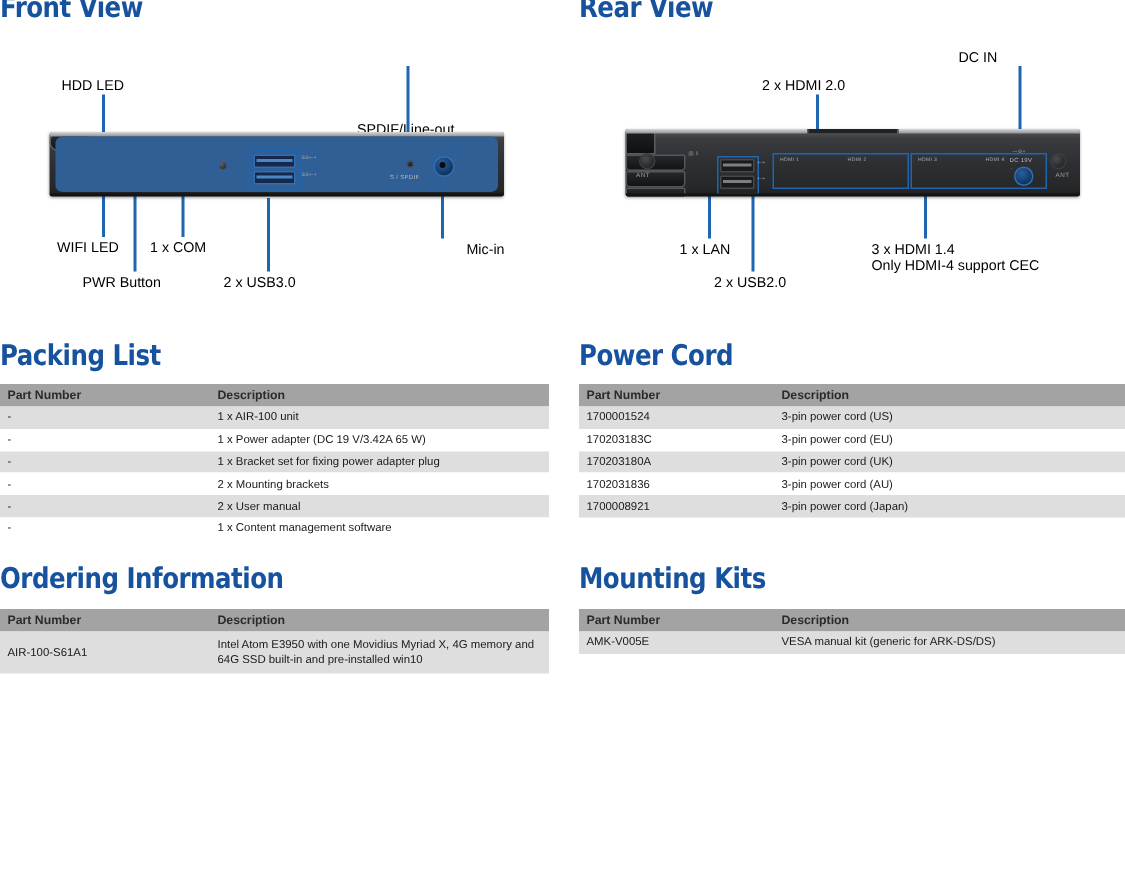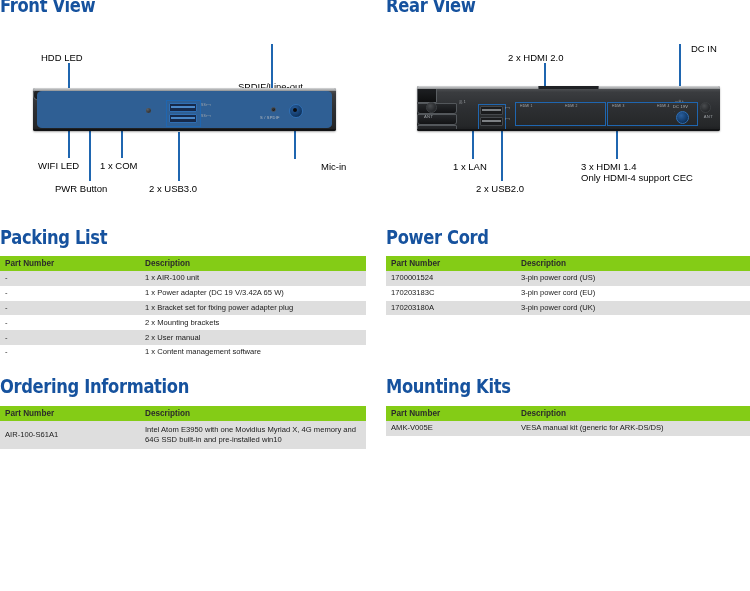--- a/index.html
+++ b/index.html
@@ -103,21 +103,21 @@
     position:absolute;color:#000000;font-size:9.5px;
     font-family:"Liberation Sans", sans-serif;white-space:nowrap;line-height:11px;
   }
   .lead{position:absolute;background:#1f66b0;}
   .lead.v{width:1.6px;}
 
   
   .tbl{position:absolute;border-collapse:collapse;font-size:7.6px;
        font-family:"Liberation Sans", sans-serif;color:#1a1a1a;}
   .tbl th{
-    background:#84cc16;color:#2b2b2b;font-weight:bold;font-size:8.2px;
+    background:#a3a3a3;color:#2b2b2b;font-weight:bold;font-size:8.2px;
     text-align:left;padding:3px 5px;border:none;white-space:nowrap;
   }
   .tbl td{padding:2.4px 5px;border:none;vertical-align:top;line-height:10px;}
   .tbl tbody tr:nth-child(odd) td{background:#dedede;}
   .tbl tbody tr:nth-child(even) td{background:#ffffff;}
   .tbl.single tbody tr:nth-child(odd) td{background:#dedede;}
 
   
   .footer{
     position:absolute;left:9px;top:550px;width:732px;height:21px;
@@ -140,21 +140,21 @@
 <div class="page">
 
   <div class="sec-h" style="left:0px;top:-6px;">Front View</div>
 
   <div class="diag">
 
     <div class="cl" style="left:41px;top:52px;">HDD LED</div>
     <div class="cl" style="left:238px;top:49px;margin-top:32px;">SPDIF/Line-out</div>
     <div class="cl" style="left:38px;top:160px;">WIFI LED</div>
     <div class="cl" style="left:100px;top:160px;">1 x COM</div>
-    <div class="cl" style="left:289px;top:161px;padding-left:32px;">Mic-in</div>
+    <div class="cl" style="left:279px;top:161px;padding-left:32px;">Mic-in</div>
     <div class="cl" style="left:55px;top:183px;">PWR Button</div>
     <div class="cl" style="left:149px;top:183px;">2 x USB3.0</div>
 
     <div class="lead v" style="left:68px;top:63px;height:47px;"></div>
     <div class="lead v" style="left:271px;top:44px;height:64px;"></div>
     <div class="lead v" style="left:68px;top:125px;height:33px;"></div>
     <div class="lead v" style="left:89px;top:125px;height:56px;"></div>
     <div class="lead v" style="left:121px;top:125px;height:33px;"></div>
     <div class="lead v" style="left:178px;top:132px;height:49px;"></div>
     <div class="lead v" style="left:294px;top:128px;height:31px;"></div>
@@ -189,21 +189,21 @@
       <div class="jack blue" style="left:256px;top:16px;width:12px;height:12px;"></div>
       <div class="jack" style="left:260px;top:20px;width:4px;height:4px;background:#0a0b0c;border:none;"></div>
     </div>
   </div>
 
   <div class="sec-h" style="left:386px;top:-6px;">Rear View</div>
 
   <div class="diag">
 
     <div class="cl" style="left:508px;top:52px;">2 x HDMI 2.0</div>
-    <div class="cl" style="left:691px;top:33px;margin-top:10px;">DC IN</div>
+    <div class="cl" style="left:639px;top:33px;">DC IN</div>
     <div class="cl" style="left:453px;top:161px;">1 x LAN</div>
     <div class="cl" style="left:476px;top:183px;">2 x USB2.0</div>
     <div class="cl" style="left:581px;top:161px;">3 x HDMI 1.4</div>
     <div class="cl" style="left:581px;top:172px;">Only HDMI-4 support CEC</div>
 
     <div class="lead v" style="left:544px;top:63px;height:42px;"></div>
     <div class="lead v" style="left:679px;top:44px;height:56px;"></div>
     <div class="lead v" style="left:472px;top:126px;height:33px;"></div>
     <div class="lead v" style="left:501px;top:130px;height:51px;"></div>
     <div class="lead v" style="left:616px;top:124px;height:35px;"></div>
@@ -298,20 +298,28 @@
           <td>3-pin power cord (US)</td>
         </tr>
       <tr>
           <td>170203183C</td>
           <td>3-pin power cord (EU)</td>
         </tr>
       <tr>
           <td>170203180A</td>
           <td>3-pin power cord (UK)</td>
         </tr>
+      <tr>
+          <td>1702031836</td>
+          <td>3-pin power cord (AU)</td>
+        </tr>
+      <tr>
+          <td>1700008921</td>
+          <td>3-pin power cord (Japan)</td>
+        </tr>
     </tbody>
   </table>
 
   <div class="sec-h" style="left:0px;top:375px;">Ordering Information</div>
   <table class="tbl single" style="left:0px;top:406px;width:366px;">
     <thead>
       <tr>
         <th style="width:130px;">Part Number</th>
         <th>Description</th>
       </tr>

